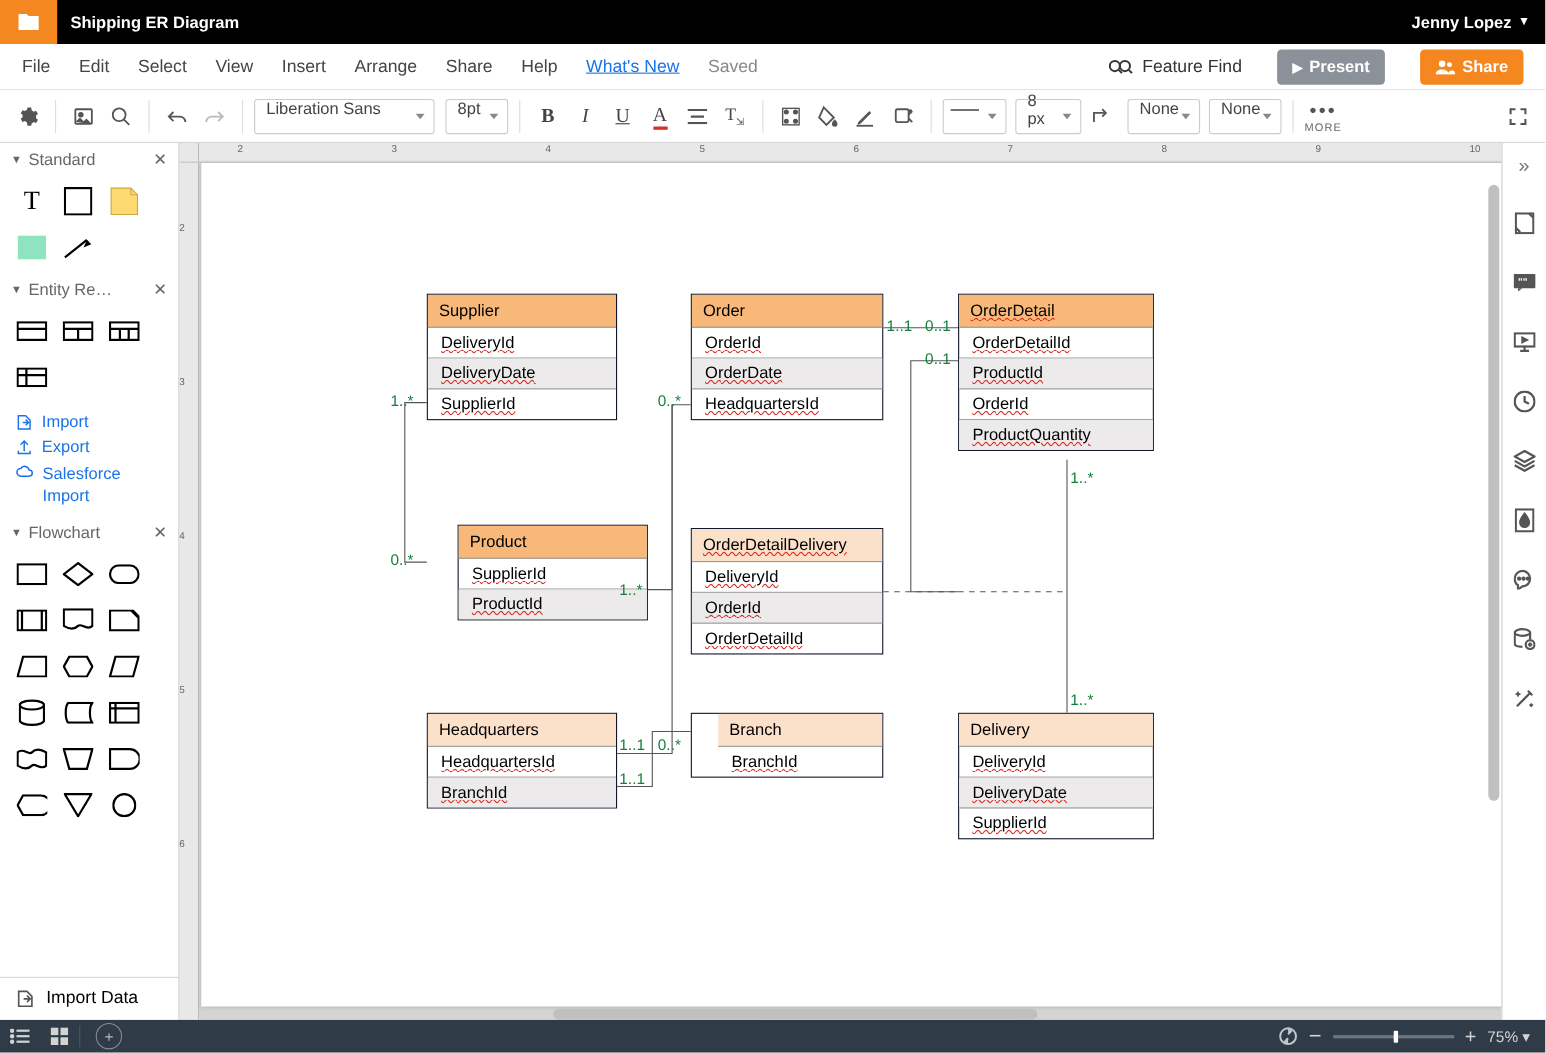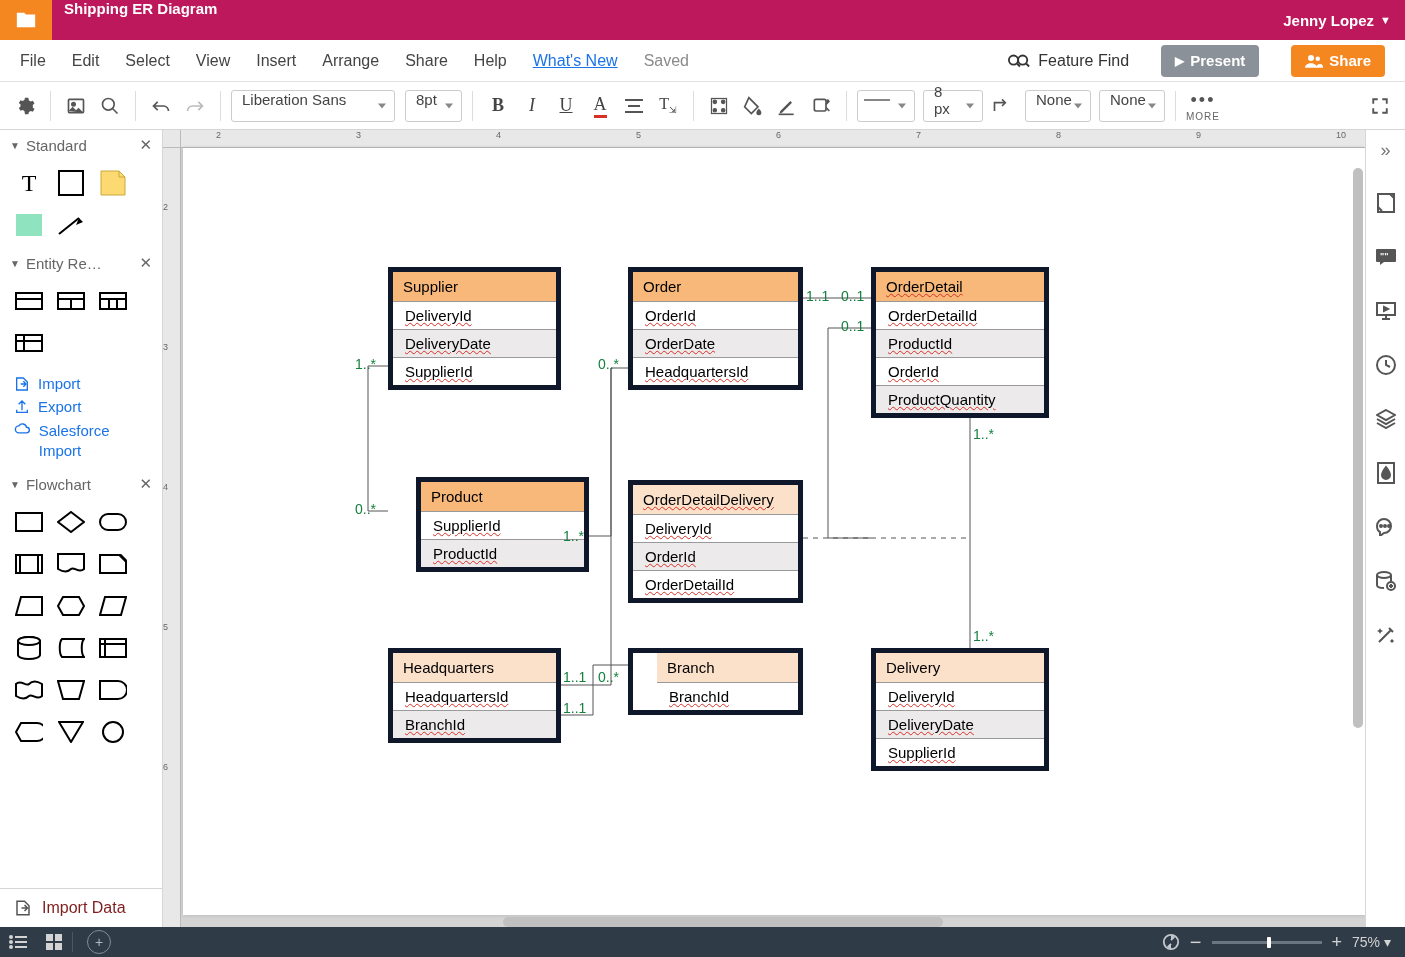--- a/index.html
+++ b/index.html
@@ -1,19 +1,19 @@
 <!DOCTYPE html>
 <html><head>
 <meta charset="utf-8">
 <style>
 * { margin: 0; padding: 0; box-sizing: border-box; }
 body { font-family: Arial, Helvetica, sans-serif; background: #fff; overflow: hidden; width: 1405px; height: 957px; position: relative; }
 
 
-.titlebar { height: 40px; background: #be185d; display: flex; color: #fff; font-size: 15px; }
+.titlebar { height: 40px; background: #000000; display: flex; align-items: center; color: #fff; font-size: 15px; }
 .titlebar .logo { width: 52px; height: 40px; background: #f58720; display: flex; align-items: center; justify-content: center; }
 .titlebar .logo svg { width: 22px; height: 22px; fill: #fff; }
 .titlebar .title { padding-left: 12px; font-weight: 700; }
 .titlebar .spacer { flex: 1; }
 .titlebar .user { padding-right: 14px; font-weight: 700; display: flex; align-items: center; gap: 6px; }
 
 
 .menubar { height: 42px; border-bottom: 1px solid #e0e0e0; display: flex; align-items: center; padding: 0 20px; font-size: 16px; color: #444; gap: 26px; }
 .menubar .link { color: #1a73e8; text-decoration: underline; cursor: pointer; }
 .menubar .saved { color: #8a8a8a; }
@@ -36,33 +36,33 @@
 .main { display: flex; height: calc(957px - 40px - 42px - 48px - 30px); }
 
 
 .leftpanel { width: 163px; border-right: 1px solid #d6d6d6; background: #fff; display: flex; flex-direction: column; overflow: hidden; }
 .section-header { display: flex; align-items: center; padding: 6px 10px; color: #666; font-size: 15px; gap: 6px; cursor: pointer; }
 .section-header .close-x { margin-left: auto; color: #666; }
 .shape-grid { display: flex; flex-wrap: wrap; gap: 12px; padding: 8px 14px; }
 .shape-cell { width: 30px; height: 30px; display: flex; align-items: center; justify-content: center; }
 .import-links { padding: 6px 14px; font-size: 15px; color: #1a73e8; }
 .import-links .link-row { display: flex; align-items: center; gap: 8px; padding: 3px 0; cursor: pointer; }
-.import-data { margin-top: auto; border-top: 1px solid #d6d6d6; padding: 10px 14px; display: flex; align-items: center; gap: 10px; font-size: 16px; color: #7f1d1d; cursor: pointer; }
+.import-data { margin-top: auto; border-top: 1px solid #d6d6d6; padding: 10px 14px; display: flex; align-items: center; gap: 10px; font-size: 16px; color: #000000; cursor: pointer; }
 .leftpanel .spacer-flex { flex: 1; }
 
 
 .canvas-wrap { flex: 1; position: relative; background: #d4d4d4; overflow: hidden; }
 .ruler-h { position: absolute; top: 0; left: 18px; right: 0; height: 18px; background: #e8e8e8; border-bottom: 1px solid #bbb; }
 .ruler-v { position: absolute; top: 18px; left: 0; bottom: 0; width: 18px; background: #e8e8e8; border-right: 1px solid #bbb; }
 .ruler-corner { position: absolute; top: 0; left: 0; width: 18px; height: 18px; background: #e8e8e8; border-right: 1px solid #bbb; border-bottom: 1px solid #bbb; }
 .ruler-h .tick, .ruler-v .tick { position: absolute; font-size: 9px; color: #666; }
 .canvas { position: absolute; top: 18px; left: 20px; right: 0; bottom: 12px; background: #fff; box-shadow: 0 0 4px rgba(0,0,0,0.15); }
 
 
-.entity { position: absolute; border: 5px solid #0f172a; background: #fff; font-size: 15px; }
+.entity { position: absolute; border: 1px solid #0f172a; background: #fff; font-size: 15px; }
 .entity .ent-header { padding: 6px 10px; font-weight: 400; border-bottom: 1px solid #999; }
 .entity.orange .ent-header { background: #f7b87a; }
 .entity.lightorange .ent-header { background: #fbe0ca; }
 .entity .ent-row { padding: 5px 12px; border-bottom: 1px solid #999; }
 .entity .ent-row:nth-child(odd) { background: #eceaea; }
 .entity .ent-row:last-child { border-bottom: none; }
 .underlined-red { text-decoration: underline; text-decoration-color: #d93025; text-decoration-style: wavy; text-decoration-thickness: 1px; }
 .cardinality { position: absolute; font-size: 14px; color: #15803d; }
 
 .scrollbar-h { position: absolute; bottom: 0; left: 340px; width: 440px; height: 10px; background: #c0c0c0; border-radius: 5px; }

